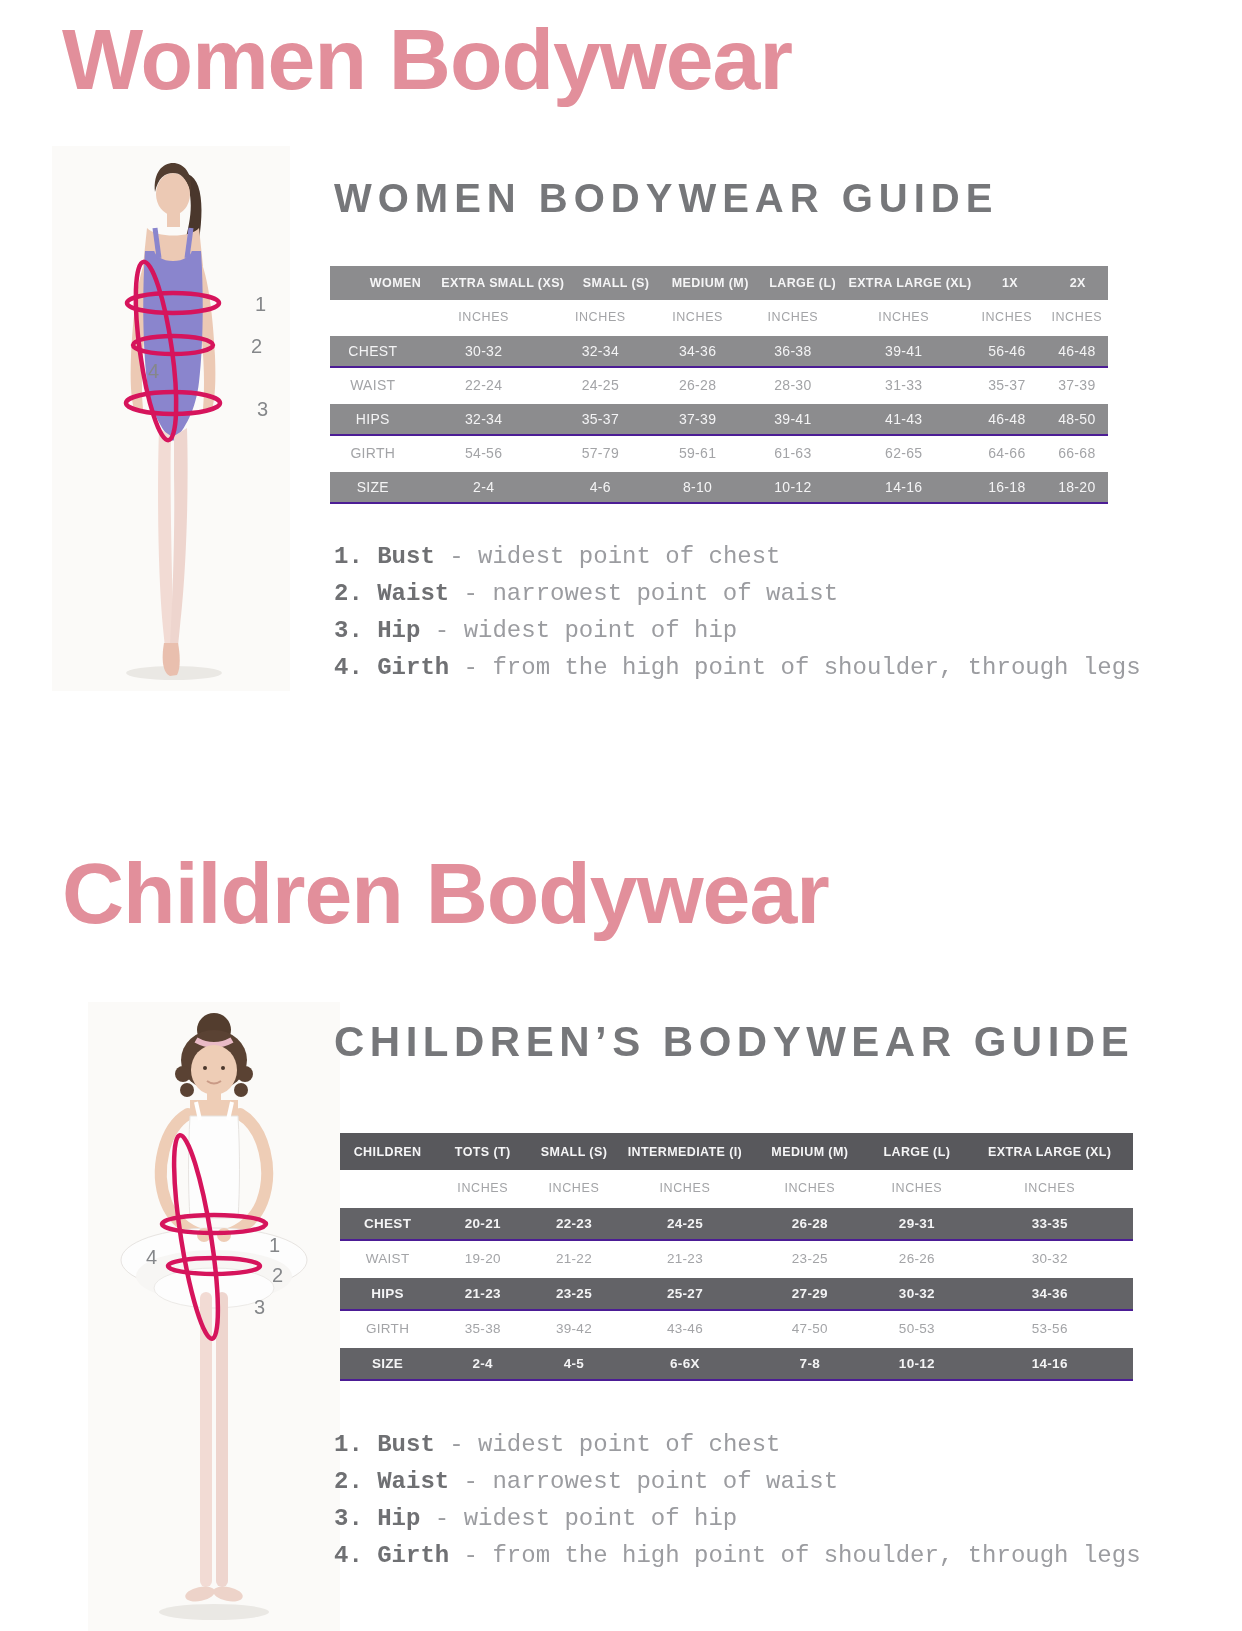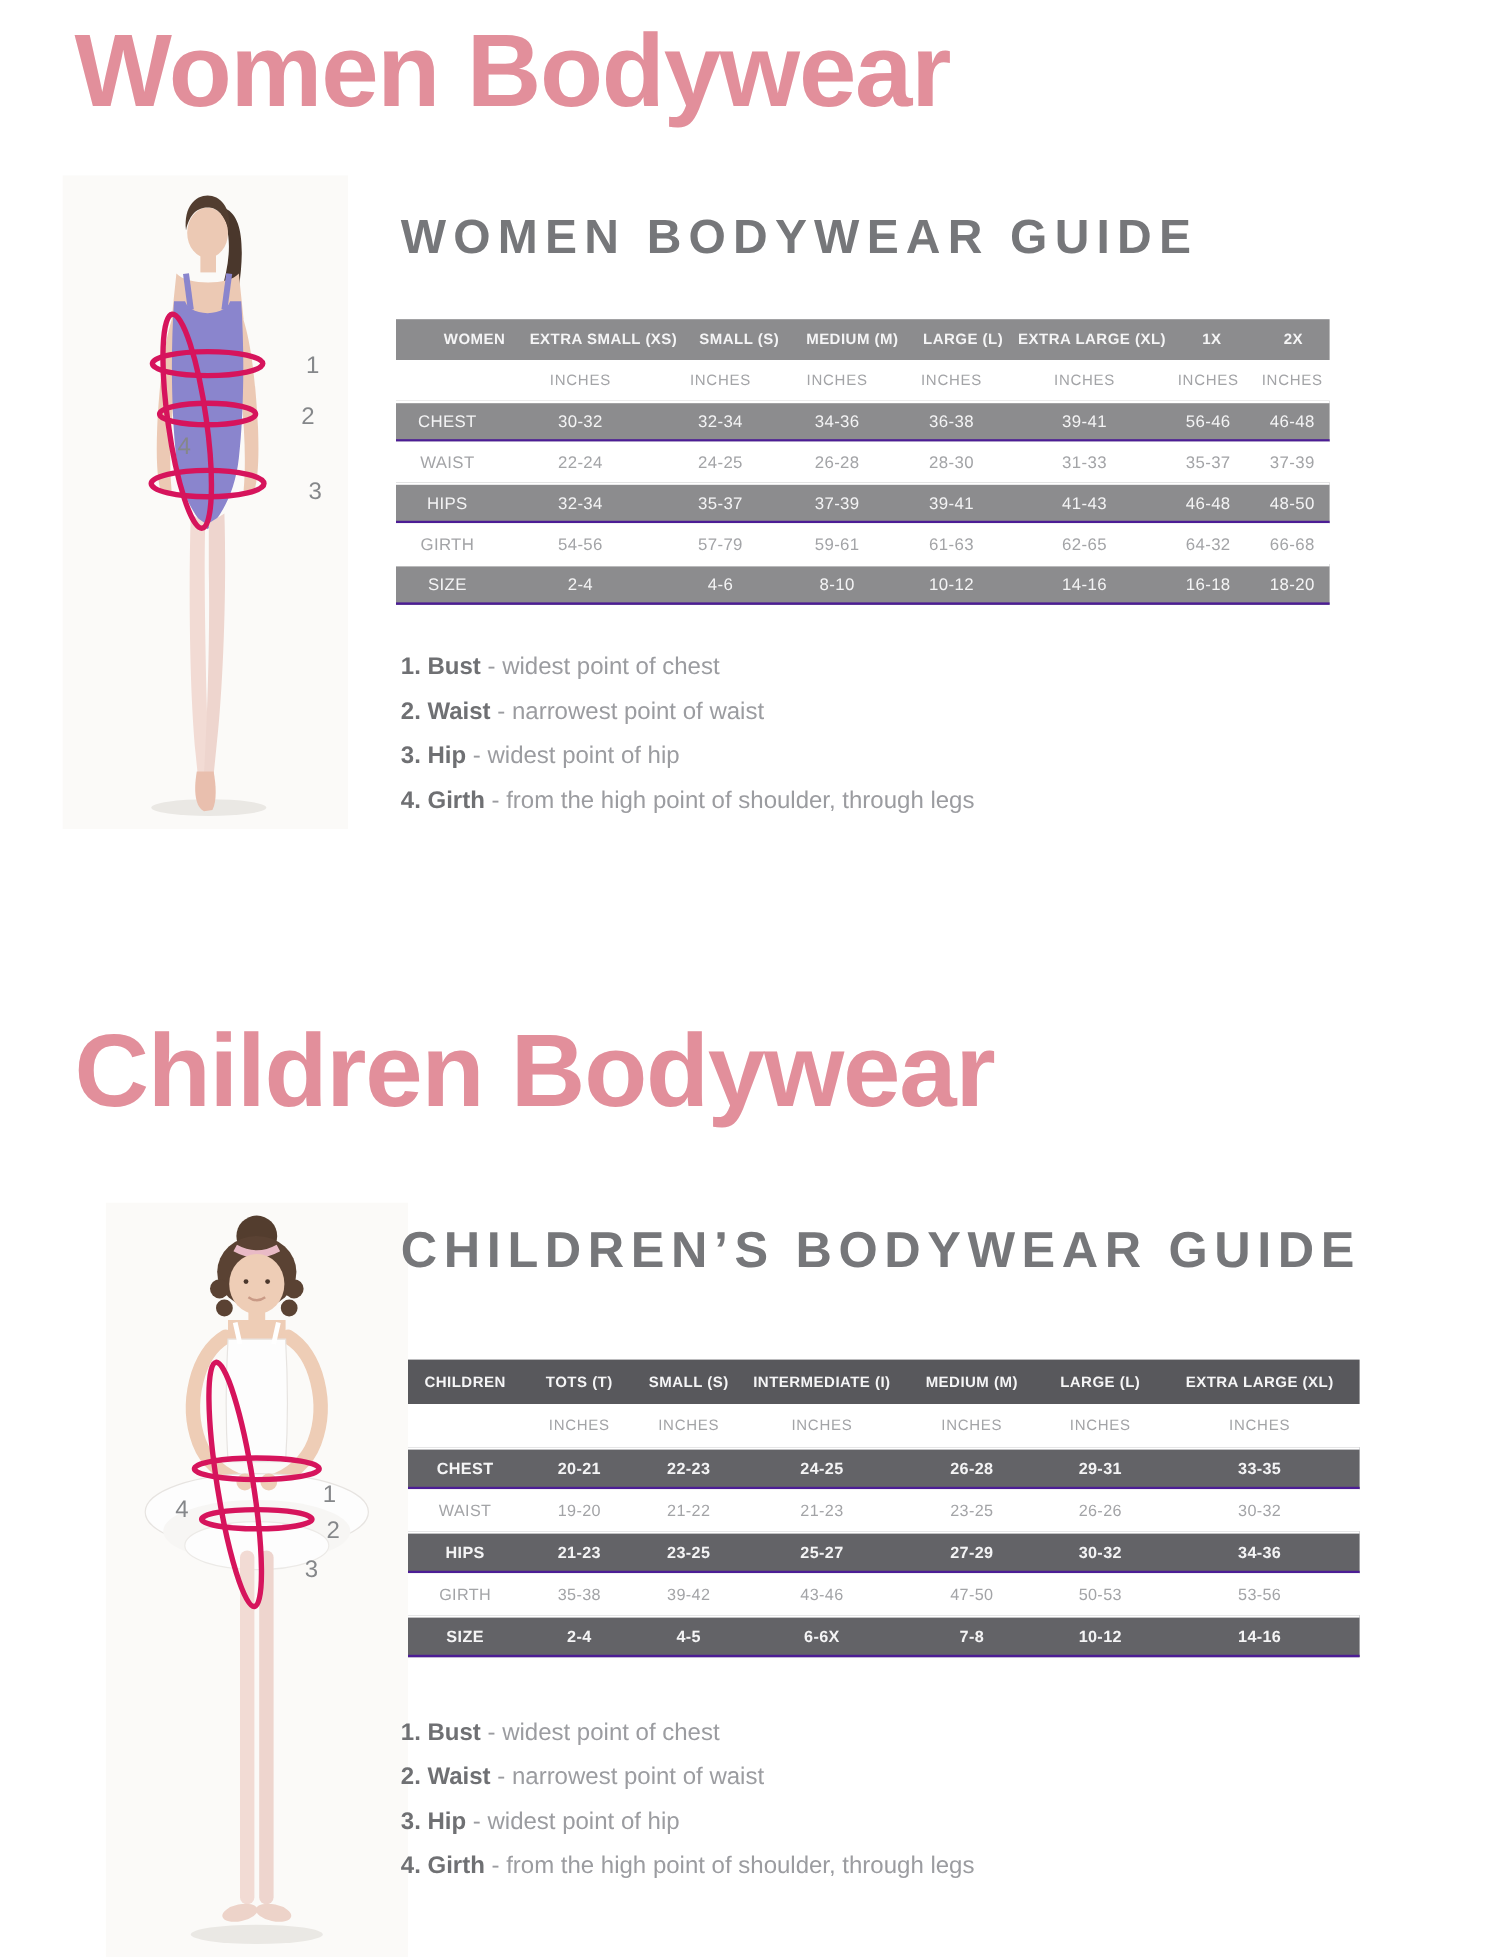--- a/index.html
+++ b/index.html
@@ -37,21 +37,21 @@
   #children-table .trow.units { height:36px; }
 
   .trow.data  { height:34px; font-size:14px; letter-spacing:0.3px; }
   #children-table .trow.data { height:35px; font-weight:700; font-size:13.5px; }
   .trow.data.plain  { background:#ffffff; color:var(--value-text-gray,#a3a4a7); font-weight:400; }
   #children-table .trow.data.plain { font-weight:400; }
   .trow.data.shaded { color:#f4f4f5; border-top:2px solid #ffffff; border-bottom:2px solid #4c1d95; }
   #women-table .trow.data.shaded    { background:var(--women-band-gray,#8c8c8e); }
   #children-table .trow.data.shaded { background:var(--children-band-gray,#636367); }
 
-  .legend { position:absolute; font-size:20px; }
+  .legend { position:absolute; font-size:24px;font-family:Liberation Mono, monospace; }
   #women-legend    { left:334px; top:538px; }
   #children-legend { left:334px; top:1426px; }
   .legend-line { height:37px; line-height:37px; white-space:nowrap; }
   .legend-term { font-weight:700; color:var(--legend-term-gray,#6f7073); }
   .legend-desc { font-weight:400; color:var(--legend-desc-gray,#9b9ca0); }
 
   .figure { position:absolute; }
   #women-figure    { left:52px;  top:146px;  width:238px; height:545px; }
   #children-figure { left:88px;  top:1002px; width:252px; height:629px; }
   .figure svg { display:block; }
@@ -155,21 +155,21 @@
       <div class="cell">46-48</div>
       <div class="cell">48-50</div>
     </div>
     <div class="trow data plain w-cols">
       <div class="cell">GIRTH</div>
       <div class="cell">54-56</div>
       <div class="cell">57-79</div>
       <div class="cell">59-61</div>
       <div class="cell">61-63</div>
       <div class="cell">62-65</div>
-      <div class="cell">64-32</div>
+      <div class="cell">64-66</div>
       <div class="cell">66-68</div>
     </div>
     <div class="trow data shaded w-cols">
       <div class="cell">SIZE</div>
       <div class="cell">2-4</div>
       <div class="cell">4-6</div>
       <div class="cell">8-10</div>
       <div class="cell">10-12</div>
       <div class="cell">14-16</div>
       <div class="cell">16-18</div>

